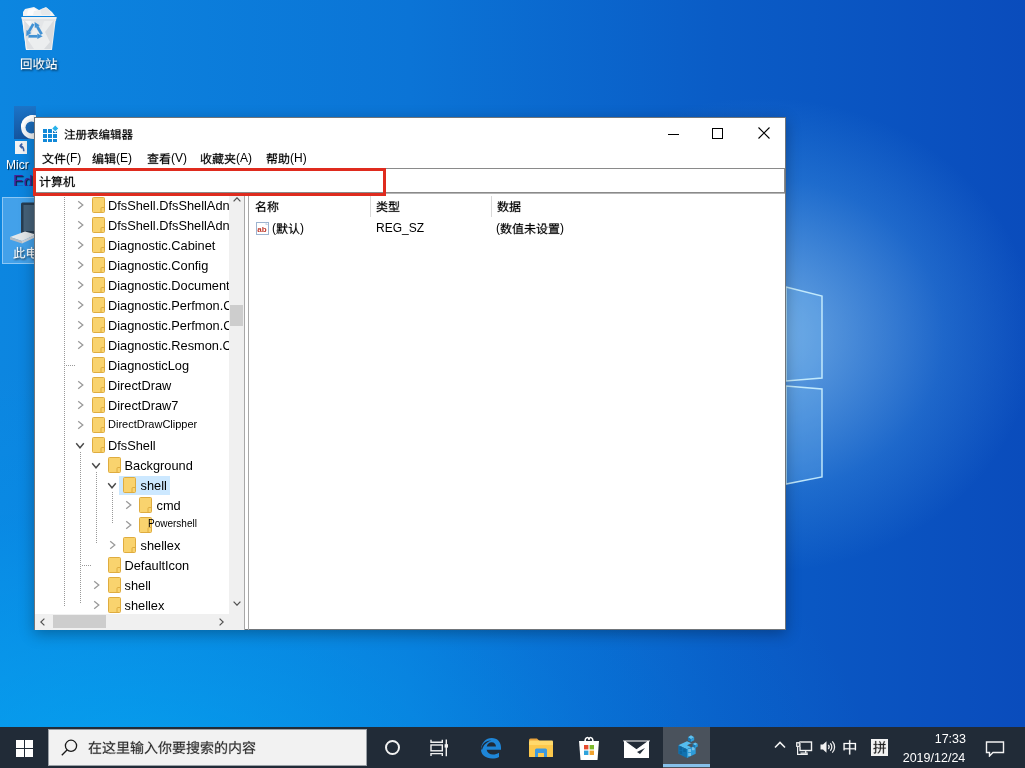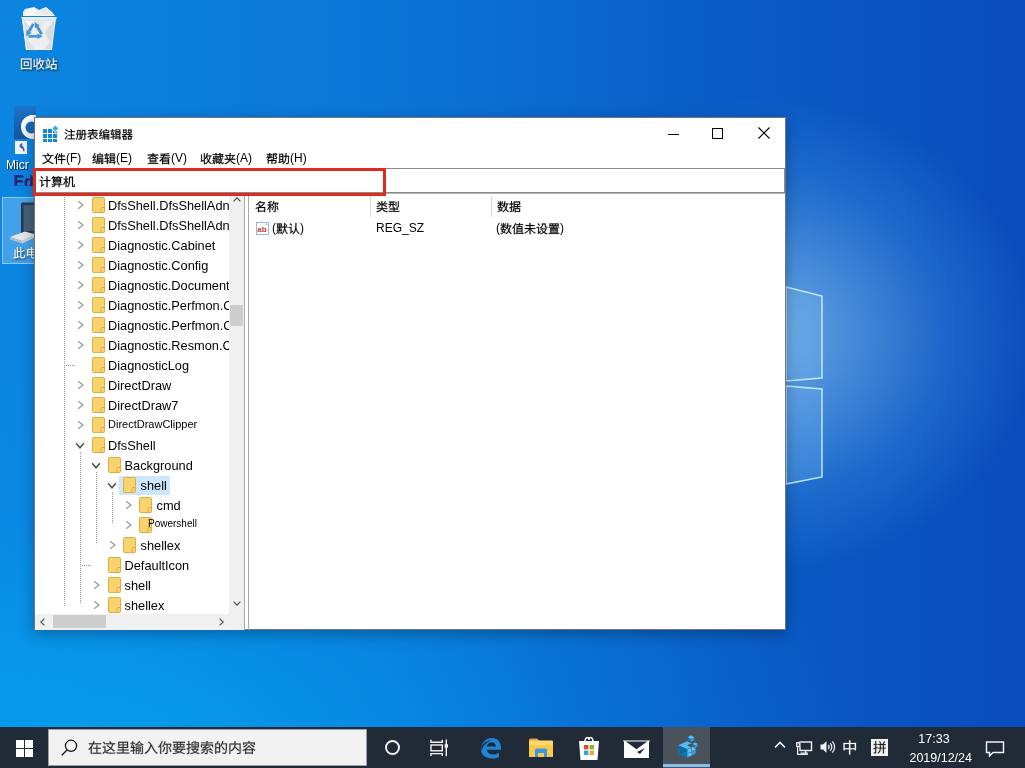--- a/index.html
+++ b/index.html
@@ -463,19 +463,19 @@
 <path d="M9.3 7 A3 3 0 0 1 9.3 11 M11.3 5.2 A5.5 5.5 0 0 1 11.3 12.8 M13.3 3.4 A8 8 0 0 1 13.3 14.6" fill="none" stroke="#f2f2f2" stroke-width="1.25"></path>
 </svg>
 
 <svg style="position:absolute;left:842px;top:13.2px;overflow:visible;" width="16" height="15.5">
       <path d="M7.1 0.2V2.9H1.5V10.3H2.7V9.3H7.1V14.4H8.3V9.3H12.8V10.2H14V2.9H8.3V0.2ZM2.7 8.2V4.1H7.1V8.2ZM12.8 8.2H8.3V4.1H12.8Z" fill="#fff" stroke="#fff" stroke-width="0.22"></path>
     </svg>
 <div class="abs" style="left:871px;top:11.5px;width:17px;height:17px;background:#f2f2f2"></div>
 <svg style="position:absolute;left:872.8px;top:13.7px;overflow:visible;" width="14" height="13.5">
       <path d="M6.1 0.6C6.6 1.3 7.1 2.3 7.3 3L8.2 2.5C8 1.9 7.5 1 7 0.2ZM2.2 0.1V2.9H0.6V3.8H2.2V6.8C1.5 7 0.9 7.2 0.4 7.3L0.6 8.3L2.2 7.8V11.3C2.2 11.5 2.1 11.5 2 11.5C1.8 11.5 1.3 11.5 0.7 11.5C0.9 11.8 1 12.2 1 12.5C1.9 12.5 2.4 12.5 2.7 12.3C3.1 12.1 3.2 11.8 3.2 11.3V7.5L4.5 7L4.4 6.1L3.2 6.5V3.8H4.5V2.9H3.2V0.1ZM9.9 4V6.7H7.9V6.5V4ZM10.9 0.2C10.7 1 10.1 2.2 9.7 3H5.3V4H6.9V6.5V6.7H4.9V7.6H6.9C6.8 9.1 6.3 10.8 4.5 11.9C4.8 12.1 5.1 12.4 5.2 12.6C7.2 11.3 7.7 9.4 7.9 7.6H9.9V12.5H10.9V7.6H12.8V6.7H10.9V4H12.5V3H10.7C11.1 2.3 11.6 1.3 12 0.5Z" fill="#222" stroke="#222" stroke-width="0.22"></path>
     </svg>
-<div class="abs" style="left:902px;top:4.5px;width:64px;height:13px;color:#fff;font-size:12.5px;text-align:center">17:33</div>
-<div class="abs" style="left:896px;top:23.5px;width:76px;height:13px;color:#fff;font-size:12.5px;text-align:right">2019/12/24</div>
+<div class="abs" style="left:902px;top:4.5px;width:64px;height:13px;color:#fff;font-size:12.5px;text-align:right">17:33</div>
+<div class="abs" style="left:896px;top:23.5px;width:76px;height:13px;color:#fff;font-size:12.5px;text-align:center">2019/12/24</div>
 
 <svg class="abs" style="left:985px;top:14px" width="20" height="16" viewBox="0 0 20 16">
 <path d="M1.5 1 L18.5 1 L18.5 11.5 L8 11.5 L4.5 15 L4.5 11.5 L1.5 11.5 Z" fill="none" stroke="#f2f2f2" stroke-width="1.4"></path>
 </svg>
 
 </div>
 </body></html>

